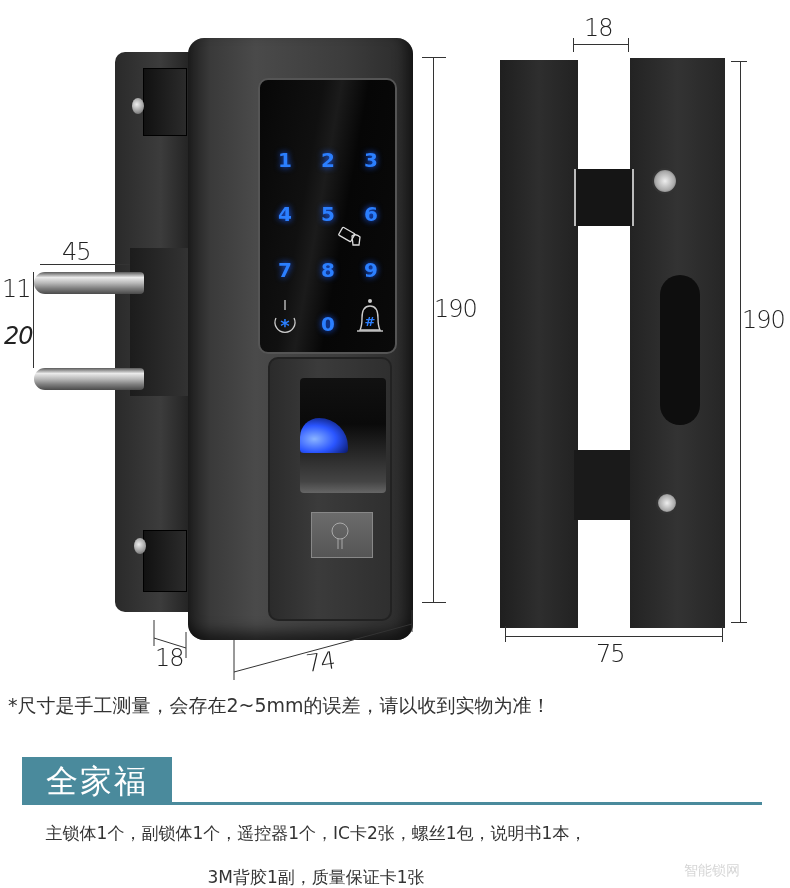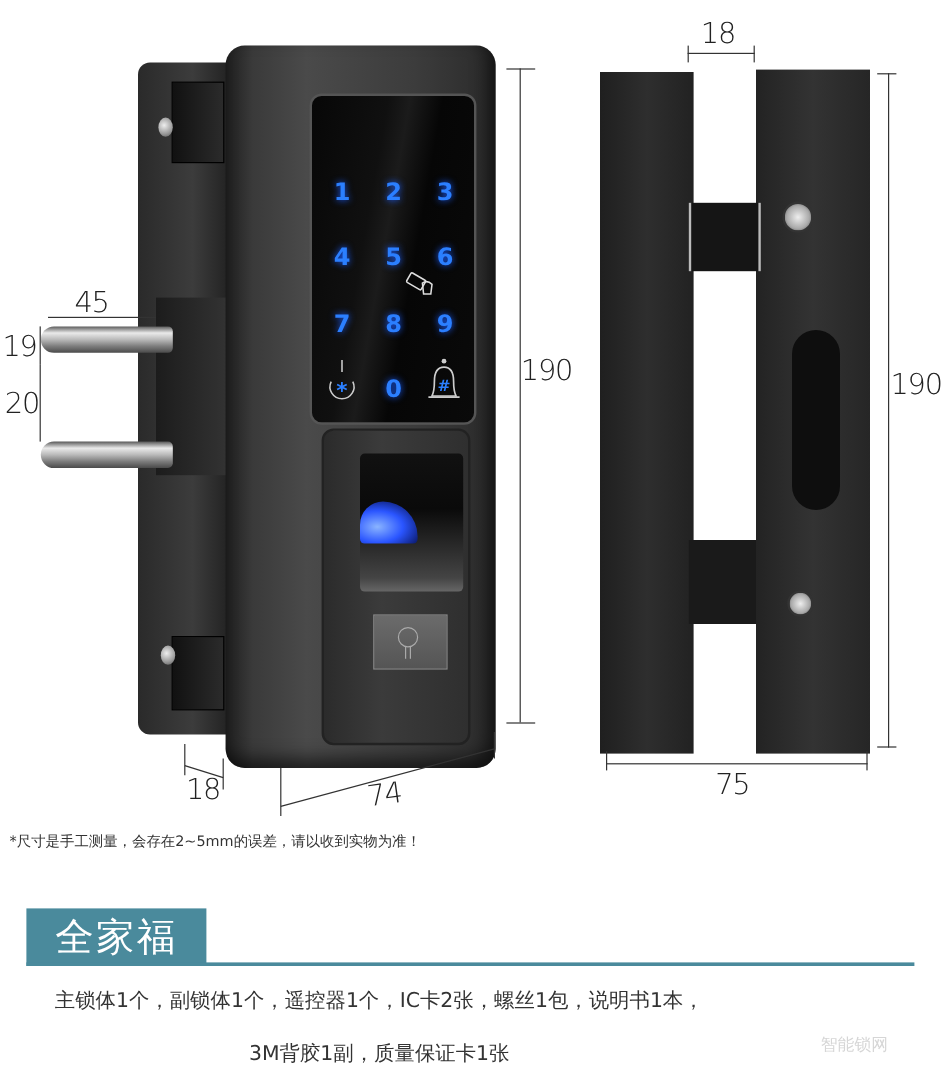--- a/index.html
+++ b/index.html
@@ -24,21 +24,21 @@
   .bolt-holder{position:absolute;left:130px;top:248px;width:60px;height:148px;background:linear-gradient(90deg,#1c1c1c,#333);}
 
   
   .r-left{position:absolute;left:500px;top:60px;width:78px;height:568px;background:linear-gradient(90deg,#1f1f1f,#2e2e2e 50%,#222);}
   .r-right{position:absolute;left:630px;top:58px;width:95px;height:570px;background:linear-gradient(90deg,#232323,#333 50%,#262626);}
   .r-bridge{position:absolute;background:#151515;border-left:2px solid #bbb;border-right:2px solid #bbb;}
   .r-slot{position:absolute;left:660px;top:275px;width:40px;height:150px;background:#0e0e0e;border-radius:20px;}
   .r-screw{position:absolute;width:22px;height:22px;border-radius:50%;background:radial-gradient(circle,#eee,#aaa 60%,#444);border:2px solid #333;}
 
   
-  .note{position:absolute;left:8px;top:693px;font-size:12px;color:#333;}
+  .note{position:absolute;left:8px;top:693px;font-size:19px;color:#333;}
   .section-bar{position:absolute;left:22px;top:757px;width:150px;height:48px;background:#4a8a9c;}
   .section-title{position:absolute;left:0;top:0;width:150px;height:48px;line-height:48px;text-align:center;color:#fff;font-size:32px;letter-spacing:2px;}
   .section-rule{position:absolute;left:22px;top:802px;width:740px;height:3px;background:#4a8a9c;}
   .contents{position:absolute;left:0;width:632px;text-align:center;font-size:17px;color:#333;}
   .watermark{position:absolute;left:684px;top:862px;font-size:14px;color:#bbb;opacity:.6;text-align:right;}
 </style>
 </head>
 <body>
 
 <div>
@@ -93,23 +93,23 @@
       <circle cx="28" cy="18" r="8" fill="none" stroke="#aaa" stroke-width="1"></circle>
       <path d="M26 26 v10 M30 26 v10" stroke="#aaa" stroke-width="1"></path>
     </svg>
   </div>
 </div>
 
 <div>
   <div class="hline" style="left:40px;top:264px;width:90px;"></div>
   <span class="dim-text" style="left:62px;top:238px;">45</span>
   <div class="vline" style="left:33px;top:272px;height:32px;"></div>
-  <span class="dim-text" style="left:2px;top:275px;">19</span>
+  <span class="dim-text" style="left:2px;top:275px;">11</span>
   <div class="vline" style="left:33px;top:304px;height:64px;"></div>
-  <span class="dim-text" style="left:4px;top:322px;">20</span>
+  <span class="dim-text" style="left:4px;top:322px;font-style:italic;">20</span>
 
   <div class="hline" style="left:422px;top:57px;width:24px;"></div>
   <div class="vline" style="left:433px;top:57px;height:545px;"></div>
   <div class="hline" style="left:422px;top:602px;width:24px;"></div>
   <span class="dim-text" style="left:434px;top:295px;">190</span>
 
   <svg class="abs" style="left:150px;top:610px;" width="270" height="80" viewBox="0 0 270 80">
     <line x1="4" y1="10" x2="4" y2="36" stroke="#333"></line>
     <line x1="4" y1="28" x2="36" y2="38" stroke="#333"></line>
     <line x1="36" y1="22" x2="36" y2="48" stroke="#333"></line>

